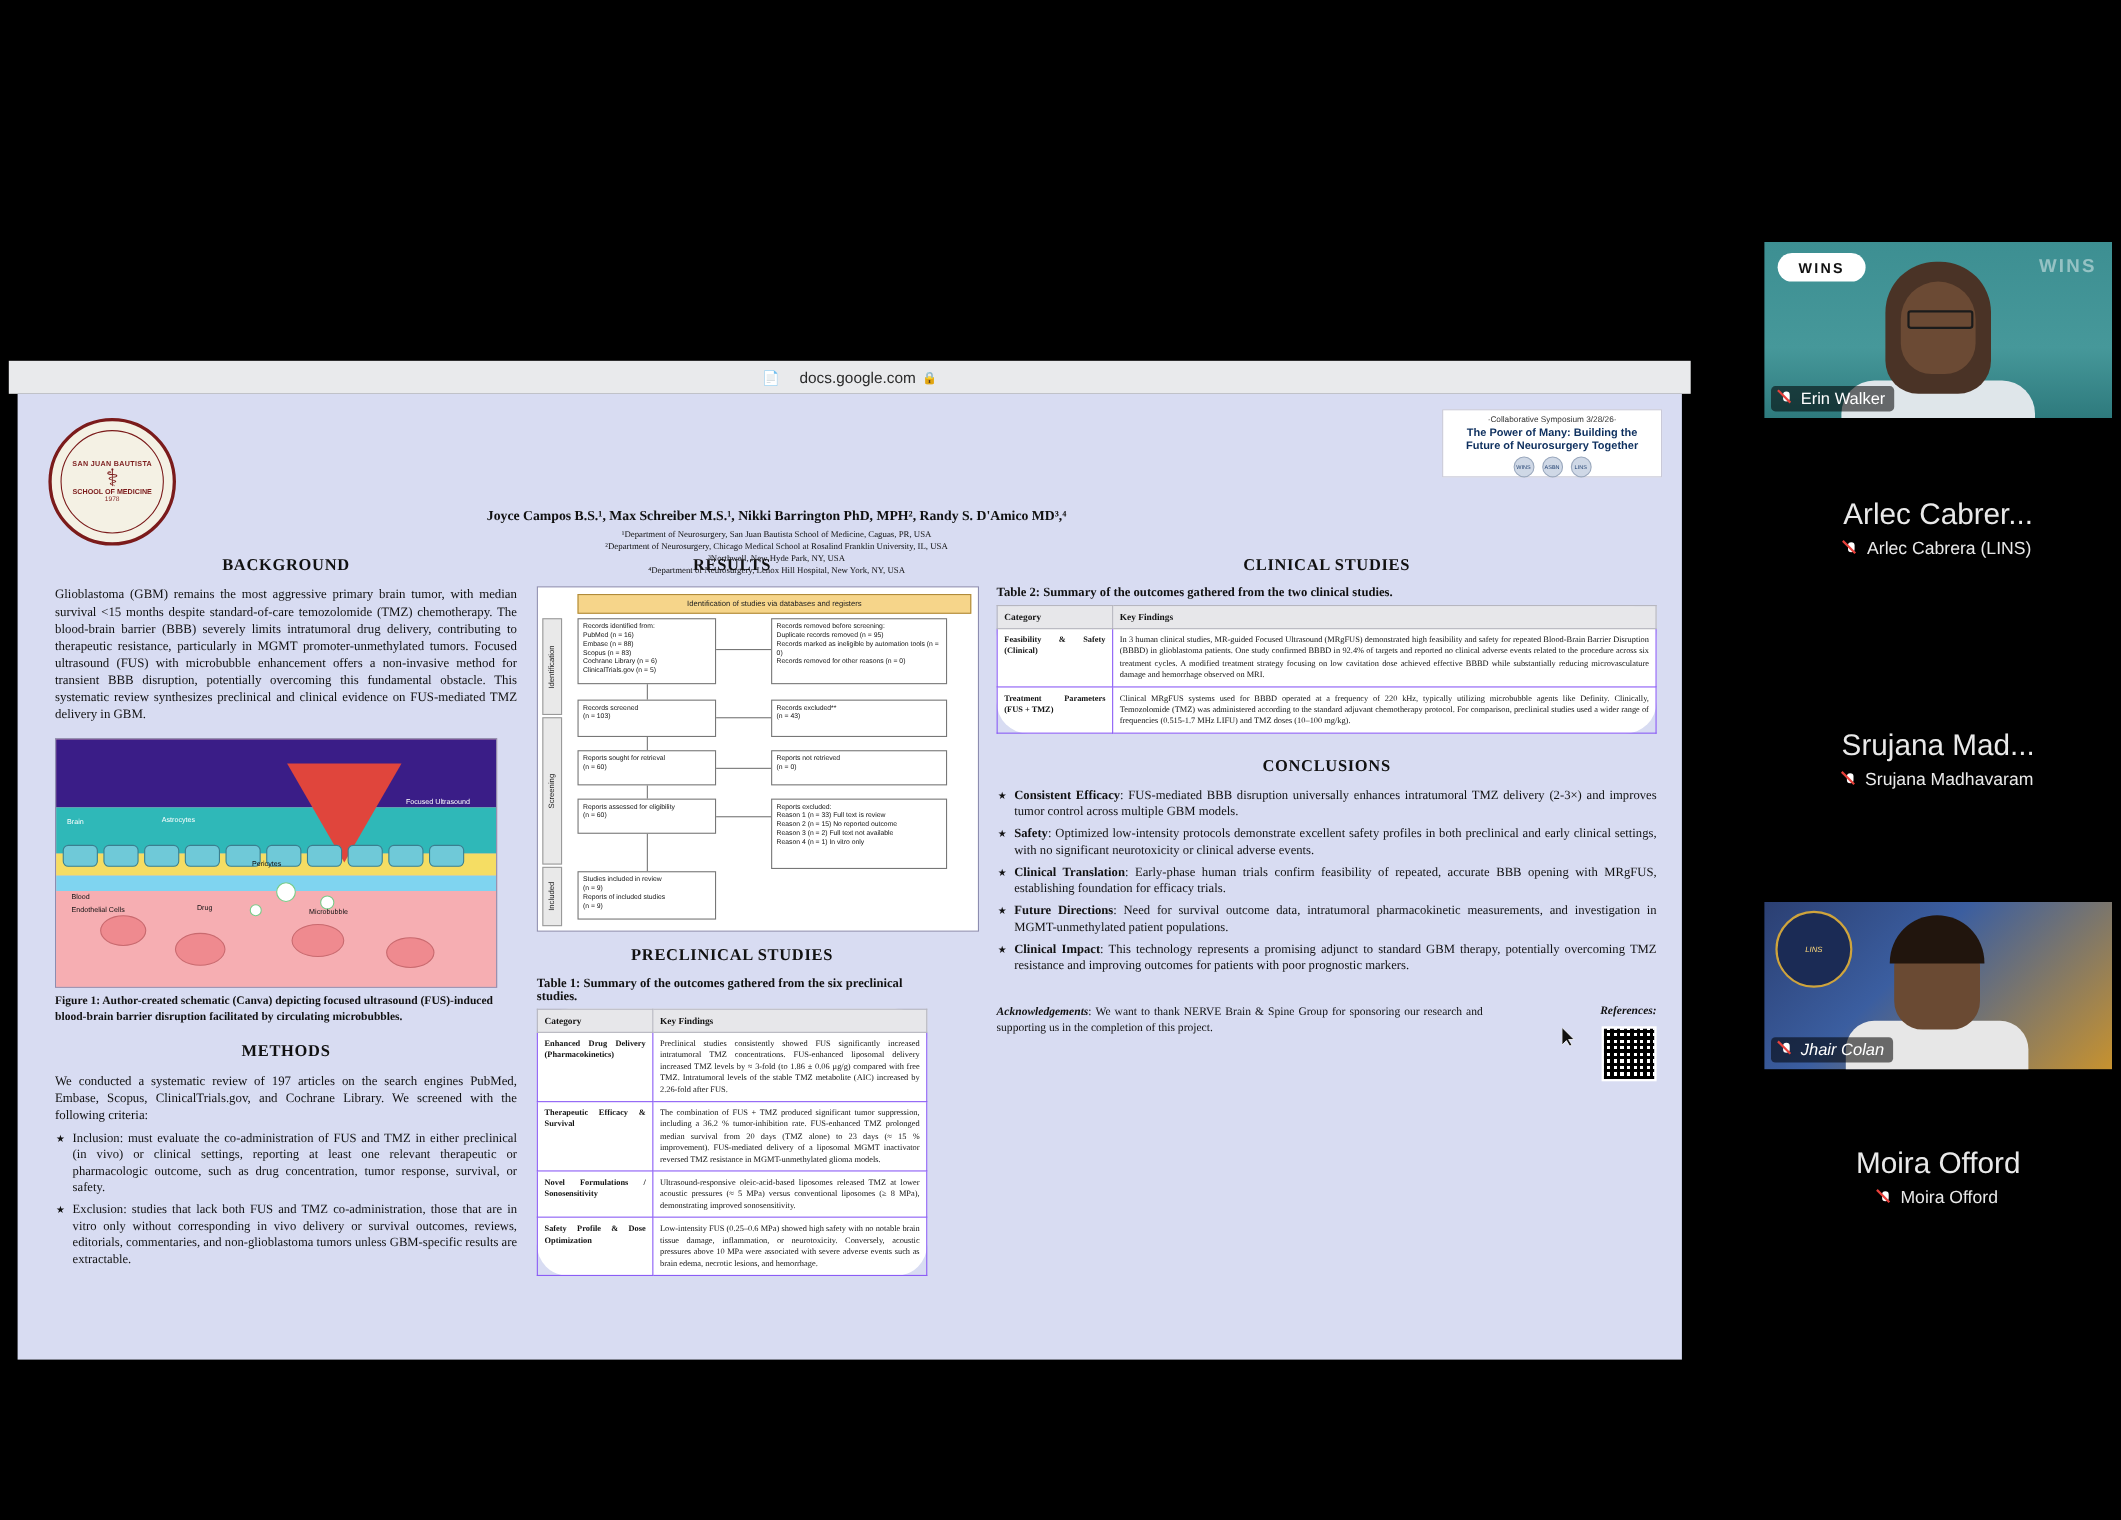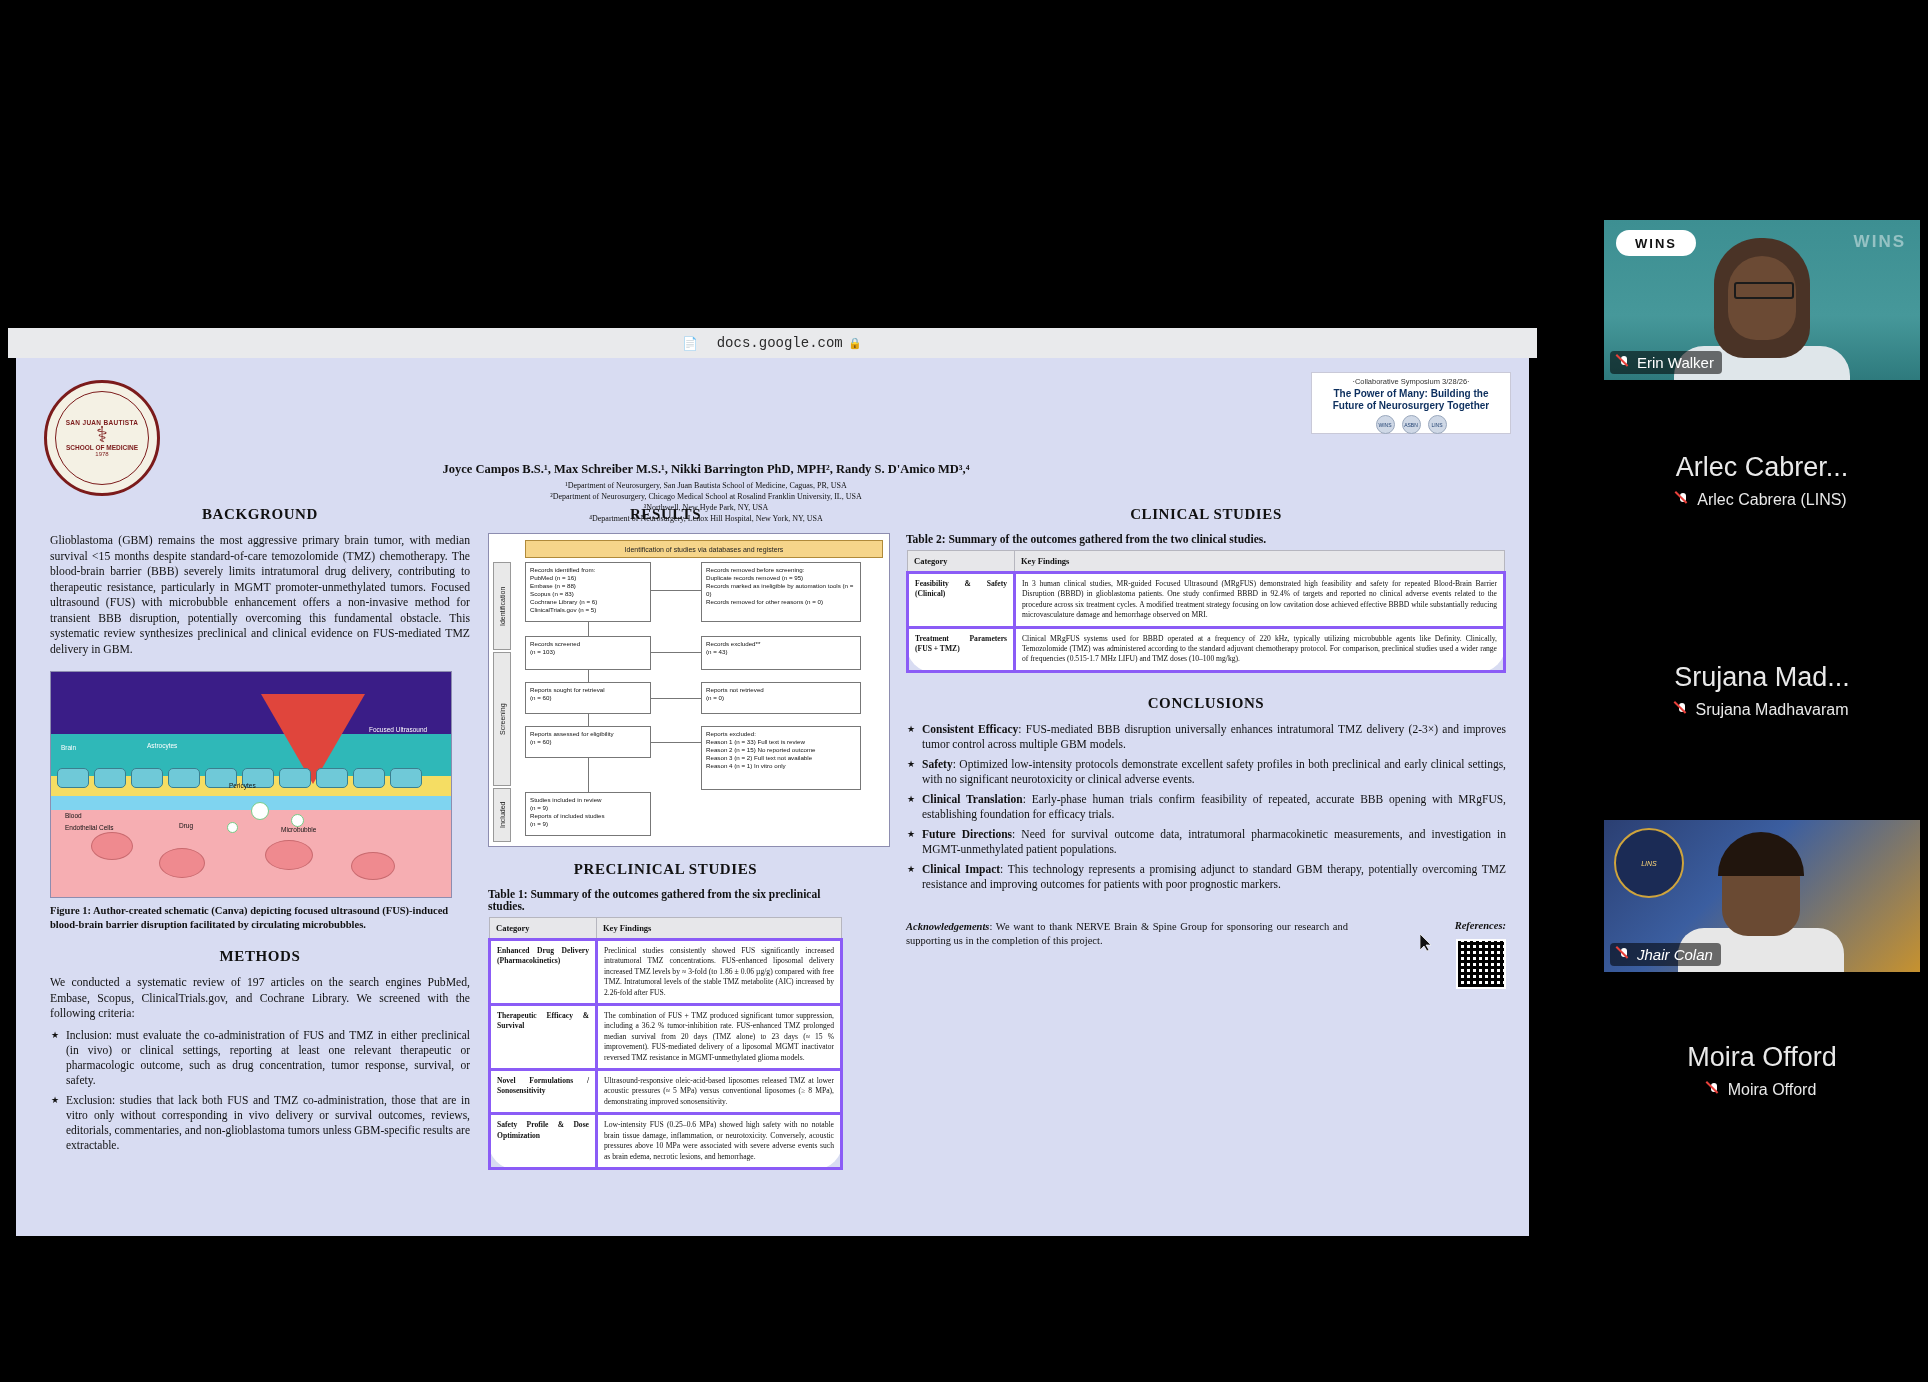--- a/index.html
+++ b/index.html
@@ -2,21 +2,21 @@
 <html><head>
 <meta charset="utf-8">
 <style>
   html,body{margin:0;padding:0;background:#000;}
   body{width:1928px;height:1382px;position:relative;font-family:"Liberation Sans",sans-serif;overflow:hidden;}
   .screen{position:absolute;inset:0;background:#000;}
 
   
   .share{position:absolute;left:8px;top:328px;width:1529px;height:947px;background:#000;}
   .browser-bar{position:absolute;left:0;top:0;width:100%;height:30px;background:#e9eaec;display:flex;align-items:center;justify-content:center;gap:6px;}
-  .url-text{font-size:14px;color:#2b2b2b;font-family:Liberation Mono, monospace;margin-left:12px;}
+  .url-text{font-size:14px;color:#2b2b2b;font-family:Liberation Sans, sans-serif;margin-left:12px;}
   .url-ico{font-size:13px;}
   .lock{font-size:11px;color:#555;}
 
   .poster{position:absolute;left:8px;top:30px;width:1513px;height:878px;background:#d8dcf2;overflow:hidden;}
 
   
   .logo{position:absolute;left:28px;top:22px;width:110px;height:110px;border-radius:50%;background:#f4f1e4;border:3px solid #7b1b1b;display:flex;align-items:center;justify-content:center;text-align:center;}
   .logo-in{width:92px;height:92px;border-radius:50%;border:1px solid #7b1b1b;display:flex;flex-direction:column;align-items:center;justify-content:center;}
   .logo-t1{font-size:6.5px;color:#7b1b1b;font-weight:bold;letter-spacing:.3px;}
   .logo-sn{font-size:22px;color:#7b1b1b;line-height:18px;}
@@ -67,21 +67,21 @@
   .pr-title{position:absolute;left:36px;top:6px;width:356px;height:16px;background:#f6d58a;border:1px solid #b08a3a;font-size:7px;display:flex;align-items:center;justify-content:center;color:#222;}
   .pr-side{position:absolute;left:4px;width:16px;background:#e9e9e9;border:1px solid #999;writing-mode:vertical-rl;transform:rotate(180deg);font-size:7px;display:flex;align-items:center;justify-content:center;color:#222;}
   .pr-box{position:absolute;background:#fff;border:1px solid #777;font-size:6.2px;line-height:8px;color:#111;padding:3px 4px;box-sizing:border-box;}
   .arrow-h{position:absolute;height:1px;background:#777;}
   .arrow-v{position:absolute;width:1px;background:#777;}
 
   
   .tbl-cap{font-family:"Liberation Serif",serif;font-weight:bold;font-size:11.5px;color:#111;margin:10px 0 5px 0;}
   table.t{border-collapse:collapse;width:100%;background:#fff;font-family:Liberation Serif, serif;border-radius:29px;}
   table.t th{background:#e7e7ea;border:1px solid #b6b6bf;font-size:8.5px;text-align:left;padding:5px 6px;color:#111;font-weight:bold;}
-  table.t td{border:3px solid #8b5cf6;font-size:7.6px;line-height:10.4px;padding:5px 6px;color:#111;vertical-align:top;text-align:justify;}
+  table.t td{border:1px solid #8b5cf6;font-size:7.6px;line-height:10.4px;padding:5px 6px;color:#111;vertical-align:top;text-align:justify;}
   table.t td.cat{font-weight:bold;width:92px;}
 
   .ack{font-family:"Liberation Serif",serif;font-size:10.5px;line-height:14px;color:#111;text-align:justify;}
   .refs{font-family:"Liberation Serif",serif;font-size:10.5px;font-weight:bold;font-style:italic;color:#111;text-align:right;}
   .qr{width:46px;height:46px;background:
      repeating-linear-gradient(0deg,#000 0 3px,#fff 3px 6px),
      repeating-linear-gradient(90deg,#000 0 3px,transparent 3px 6px);
      background-blend-mode:multiply;border:2px solid #fff;}
 
   .ptr{position:absolute;left:1404px;top:576px;width:12px;height:18px;}

